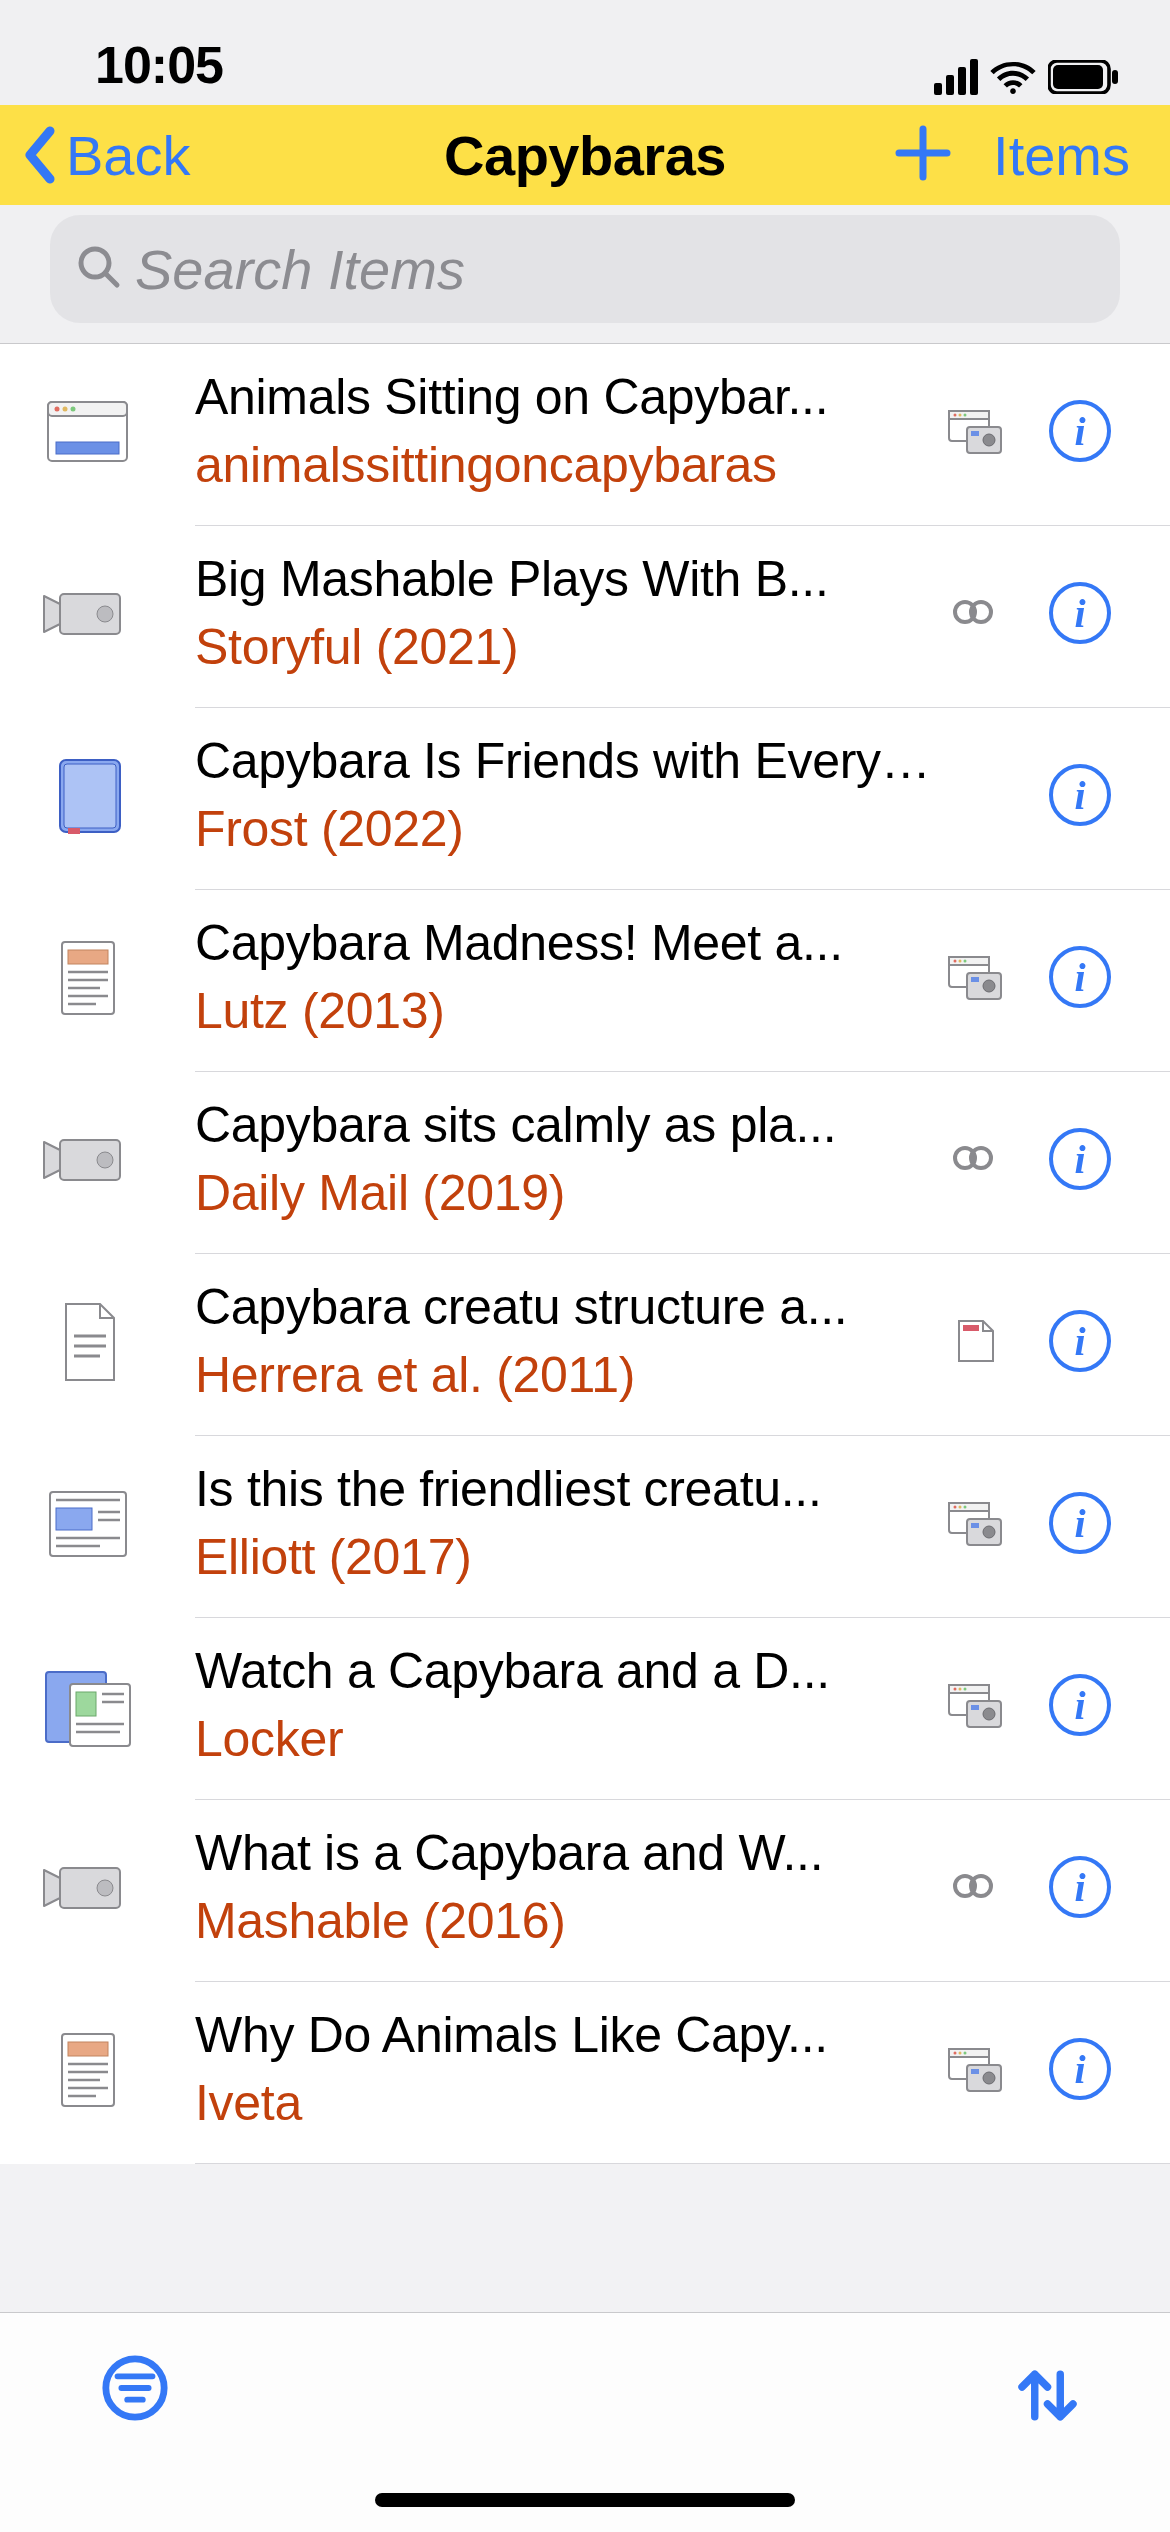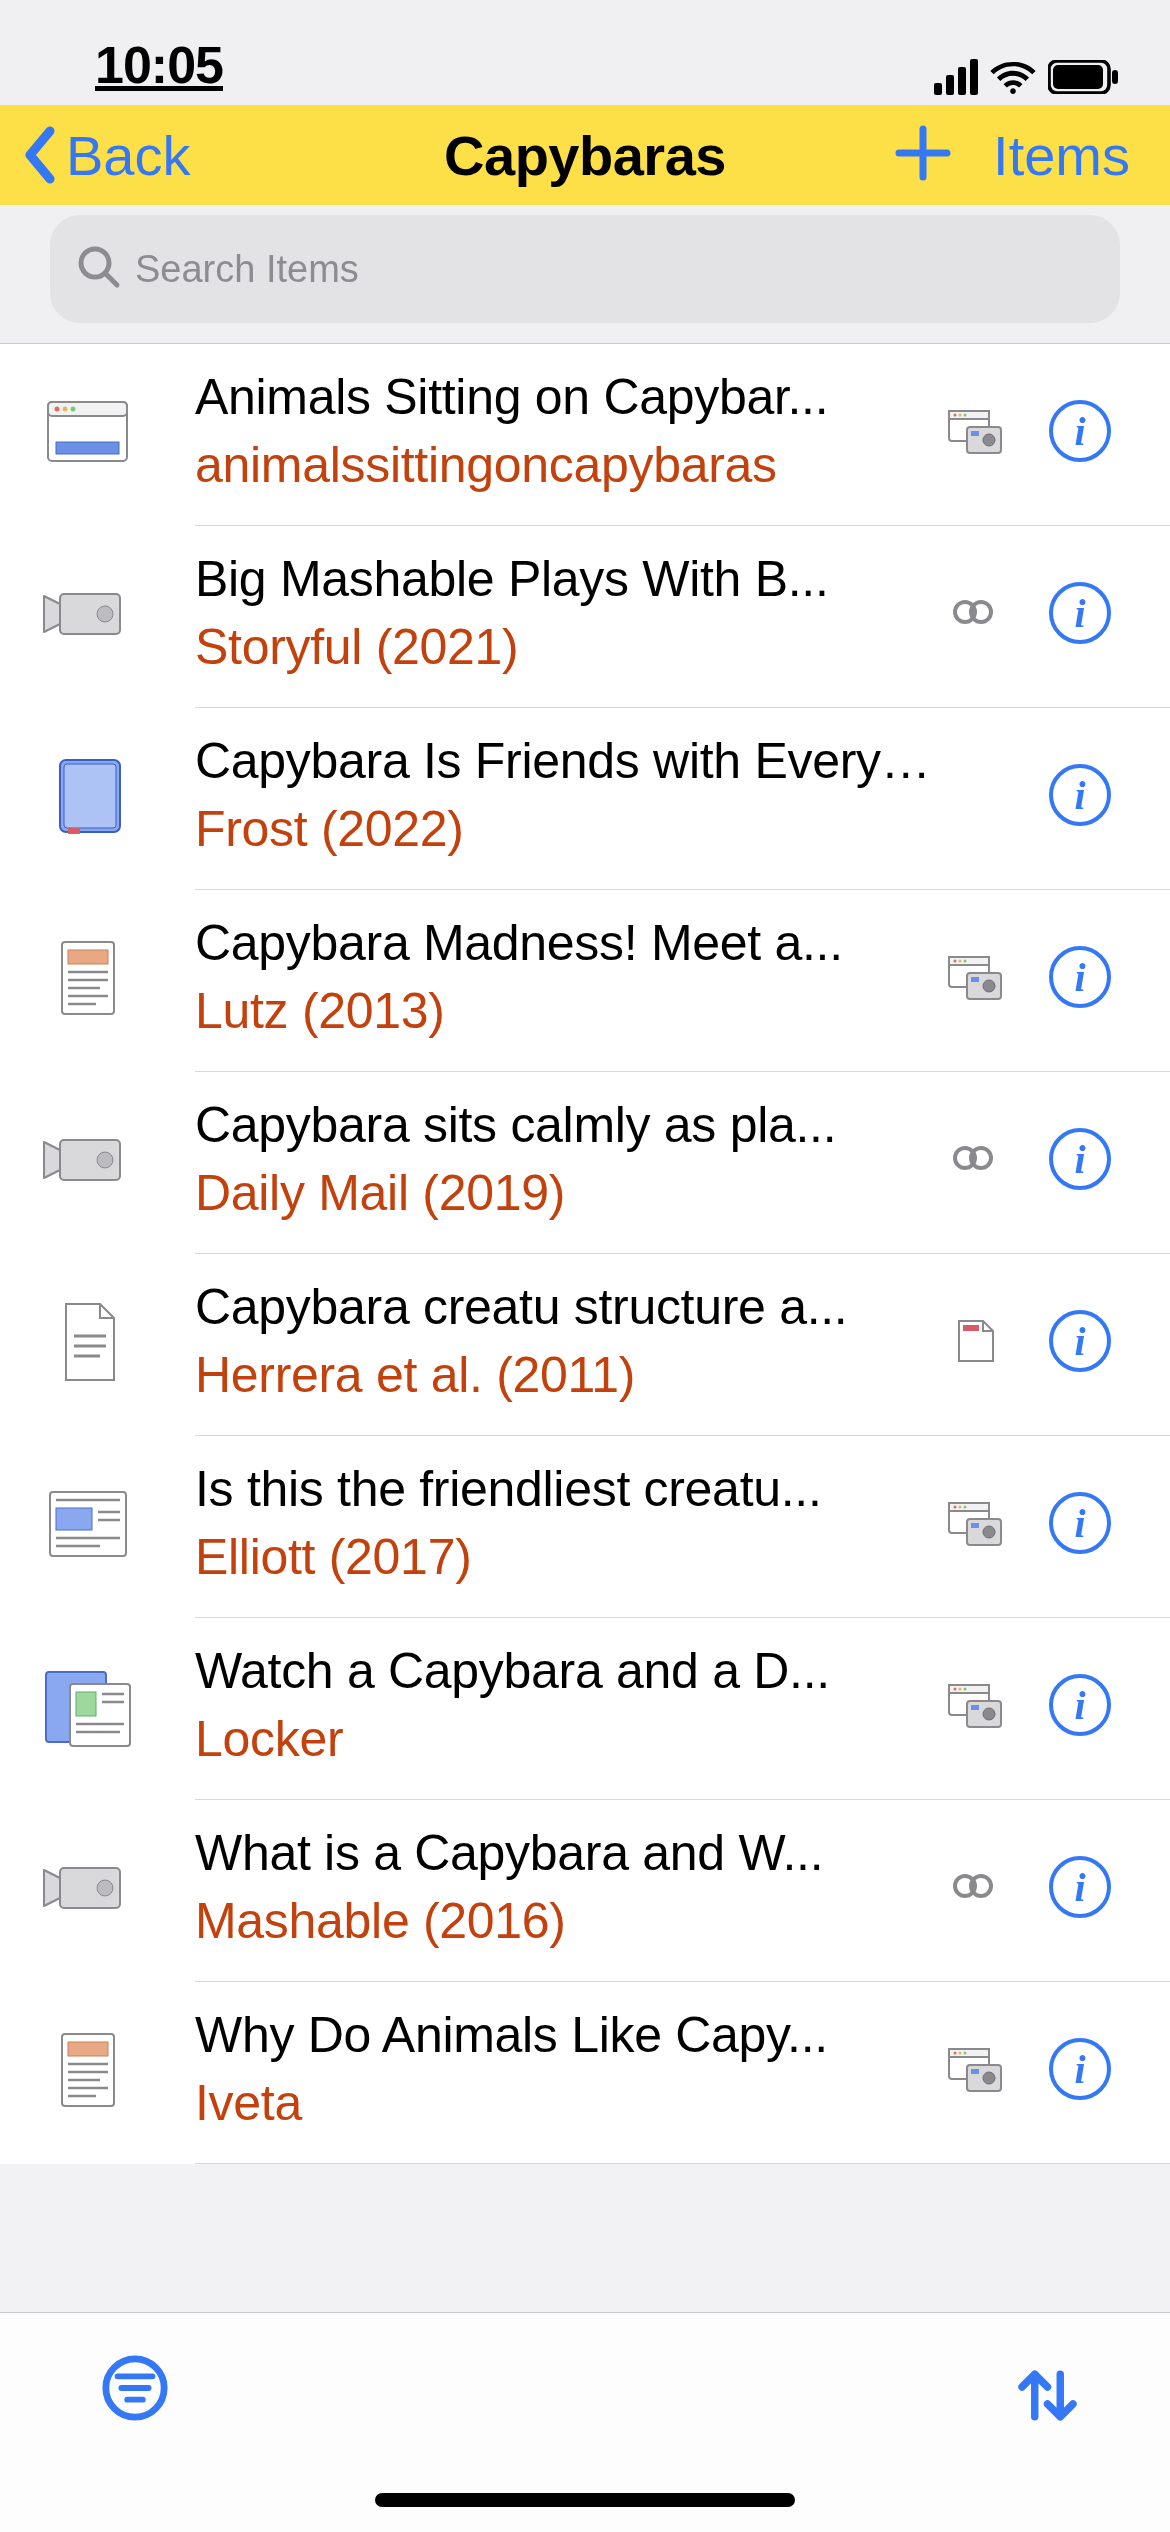--- a/index.html
+++ b/index.html
@@ -1,20 +1,20 @@
 <!DOCTYPE html>
 <html><head>
   <meta charset="utf-8">
   <style>
     * { box-sizing: border-box; margin: 0; padding: 0; }
     html, body { width: 1170px; height: 2532px; font-family: -apple-system, "Helvetica Neue", Arial, sans-serif; background: #f2f2f4; }
     .screen { width: 1170px; height: 2532px; position: relative; background:#f2f2f4; overflow:hidden;}
 
     
-    .statusbar { height: 105px; display:flex; align-items:flex-end; justify-content:space-between; padding: 0 50px 10px 95px; background:#f0f0f2;text-decoration:underline;}
+    .statusbar { height: 105px; display:flex; align-items:flex-end; justify-content:space-between; padding: 0 50px 10px 95px; background:#f0f0f2;}
     .sb-time { font-size: 52px; font-weight: 600; letter-spacing: -1px; color:#000;}
     .sb-right { display:flex; align-items:center; gap:12px;}
     .cell-bars { display:flex; align-items:flex-end; gap:4px;}
     .cell-bars span { width:8px; background:#000; border-radius:2px;}
     .cell-bars span:nth-child(1){height:12px;}
     .cell-bars span:nth-child(2){height:20px;}
     .cell-bars span:nth-child(3){height:28px;}
     .cell-bars span:nth-child(4){height:36px;}
     .wifi-icon svg, .batt-icon svg { display:block; }
 
@@ -25,21 +25,21 @@
     .nav-title { font-size:56px; font-weight:700; color:#000; letter-spacing:-0.5px; }
     .nav-center { position:absolute; left:0; right:0; text-align:center; pointer-events:none;}
     .nav-right { margin-left:auto; display:flex; align-items:center; gap:40px;}
     .plus-btn { color:#3478f6;}
     .select-btn { color:#3478f6; font-size:56px; font-weight:400;}
 
     
     .search-wrap { padding: 10px 50px 20px; background:#f0f0f2;}
     .search-field { height: 108px; background:#e3e3e6; border-radius:30px; display:flex; align-items:center; padding:0 25px;}
     .search-icon-svg { flex-shrink:0; margin-right:12px;}
-    .search-input { border:none; background:transparent; font-size:38px; color:#8c8c91; outline:none; width:100%; }
+    .search-input { border:none; background:transparent; font-size:56px; color:#8c8c91; outline:none; width:100%;font-style:italic; }
     .search-input::placeholder{ color:#8c8c91; }
 
     .divider-top { height:1px; background:#c9c9cc; }
 
     
     .list { background:#fff; }
     .row { display:flex; align-items:center; height: 182px; padding: 0 50px 8px 40px; position:relative;}
     .row-sep { position:absolute; left:195px; right:0; bottom:0; height:1px; background:#d8d8dc;}
     .thumb { width:95px; height:95px; margin-right:60px; display:flex; align-items:center; justify-content:center; flex-shrink:0;}
     .row-text { flex:1; min-width:0; display:flex; flex-direction:column; justify-content:center; gap:10px;}

